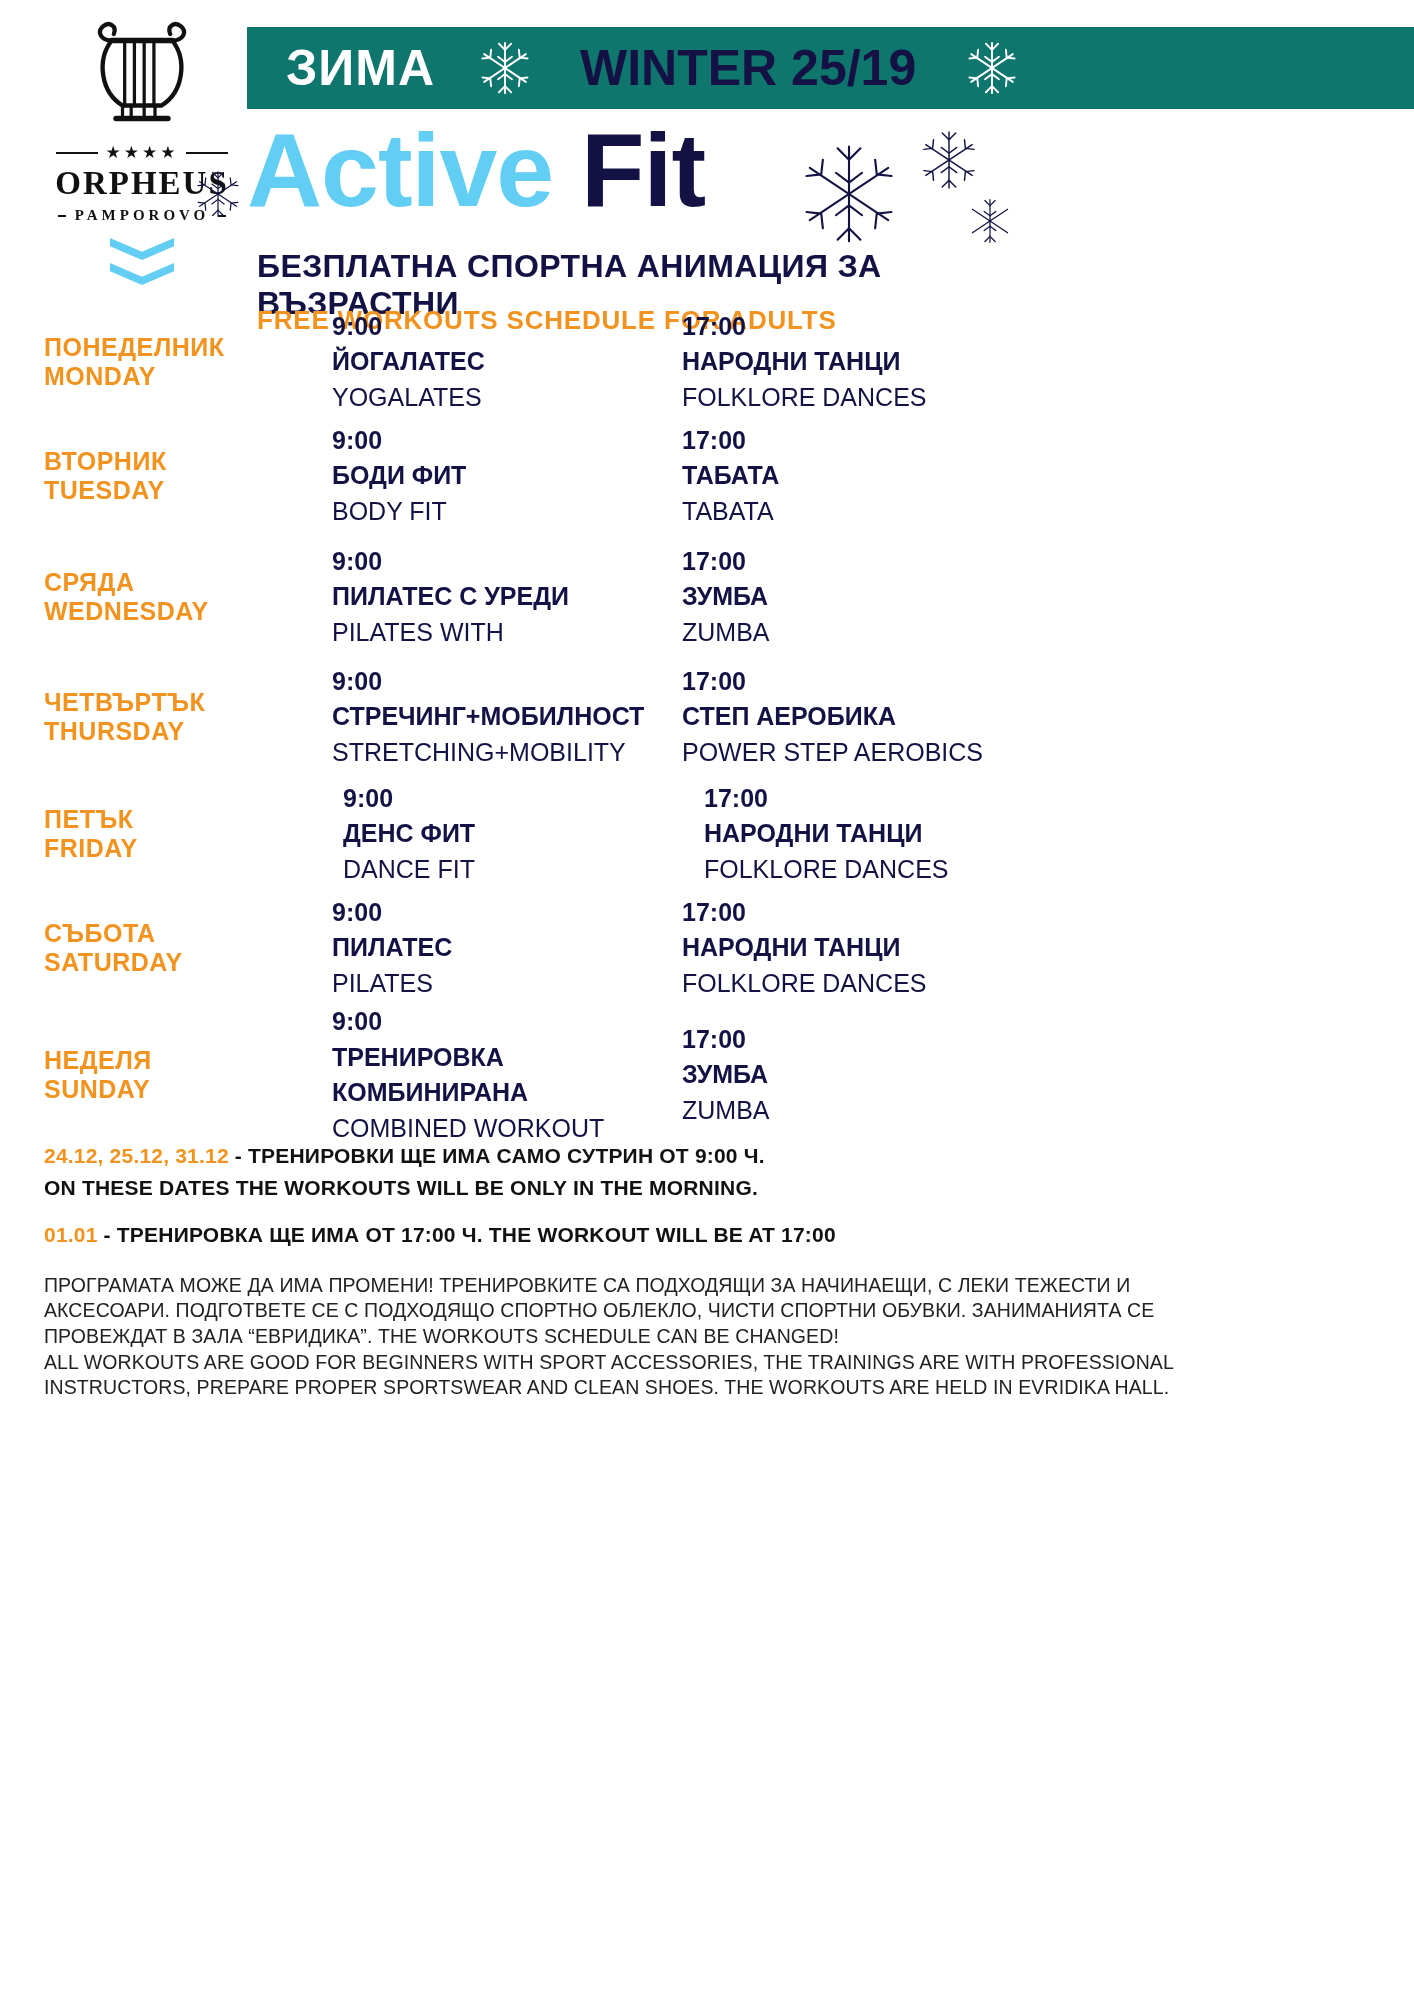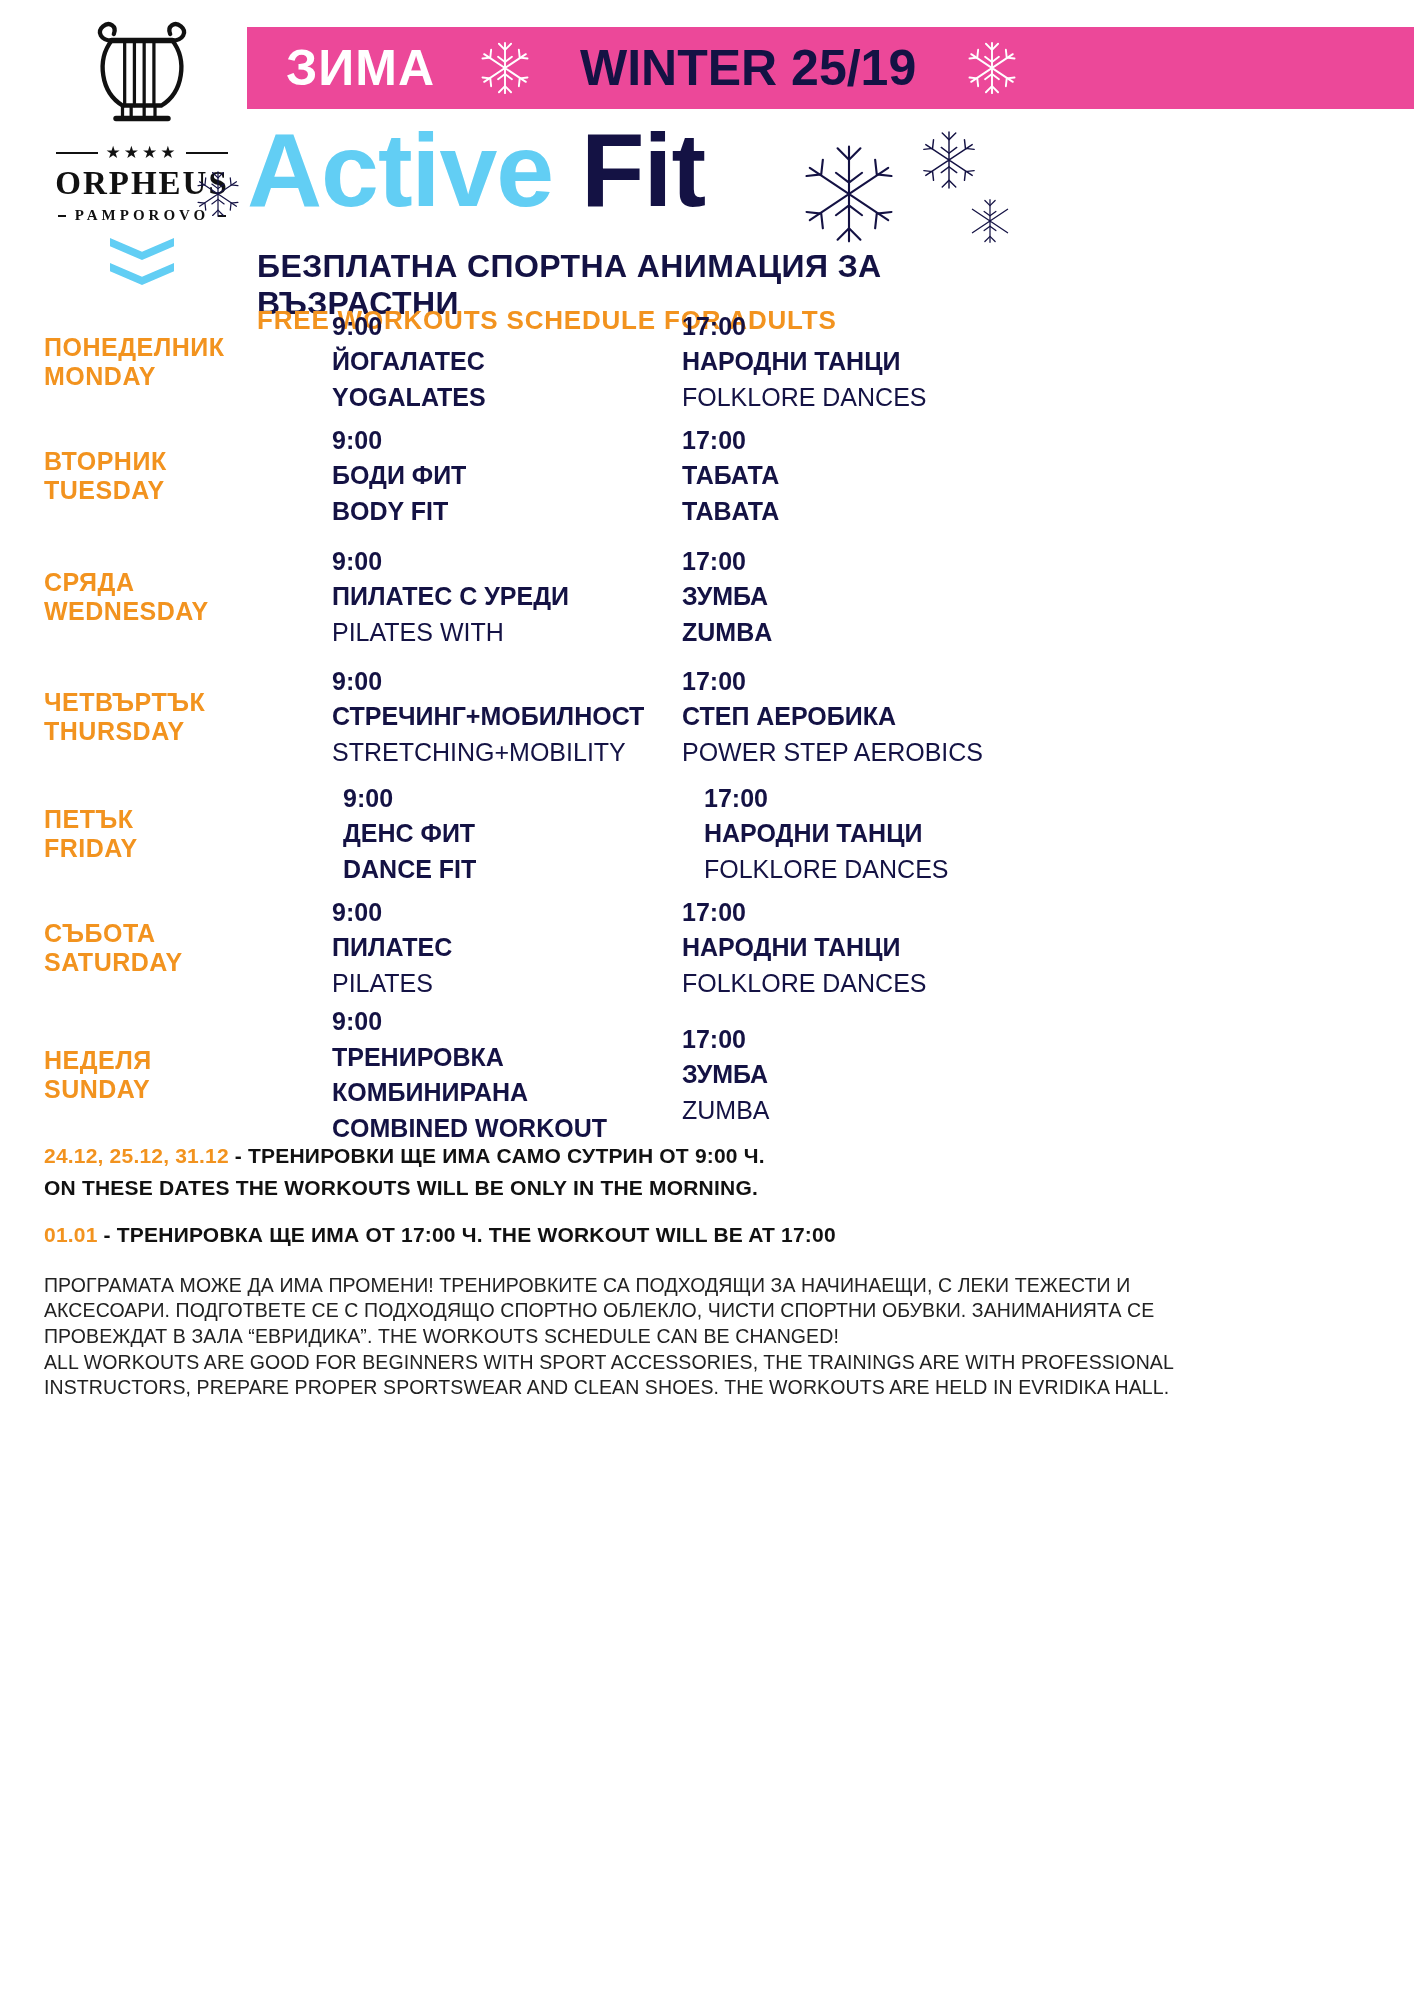--- a/index.html
+++ b/index.html
@@ -35,21 +35,21 @@
     font-size:15px; font-weight:700; letter-spacing:4px; color:#111111; flex:1; text-align:center;
   }
   .chevrons { margin-top:14px; display:flex; flex-direction:column; gap:3px; align-items:center; }
   .chev {
     width:64px; height:22px; background:#62CEF4;
     clip-path: polygon(0 0, 50% 62%, 100% 0, 100% 38%, 50% 100%, 0 38%);
   }
 
   .banner {
     position:absolute; left:247px; top:27px; right:0; height:82px;
-    background:#ec4899;
+    background:#0f766e;
     display:flex; align-items:center; gap:0;
   }
   .banner-zima {
     color:#ffffff; font-size:50px; font-weight:700; letter-spacing:1px;
     margin-left:39px;
   }
   .banner-flake { margin-left:44px; }
   .banner-winter {
     color:#141244; font-size:50px; font-weight:700; letter-spacing:0px;
     margin-left:49px;
@@ -86,21 +86,21 @@
   .day .bg, .day .en {
     color:#F2931F; font-weight:700; letter-spacing:0.5px;
   }
   .day .bg { font-size:25px; }
   .day .en { font-size:25px; }
 
   .slot { line-height:1.42; color:#141244; }
   .slot .time { font-size:25px; font-weight:700; }
   .slot .name-bg { font-size:25px; font-weight:700; }
   .slot .name-en { font-size:25px; }
-  .slot .name-en.bold { font-weight:700; }
+  .slot .name-en.bold { font-weight:400; }
 
   
   .notes { margin-top:14px; padding:0 28px 0 44px; }
   .note-line { font-size:21px; font-weight:700; color:#111111; letter-spacing:0.2px; line-height:1.5; }
   .note-line .accent { color:#F2931F; }
   .note-gap { height:16px; }
 
   .fine {
     padding:0 44px; margin-top:22px;
     font-size:19.5px; color:#222222; line-height:1.32; letter-spacing:0.1px;

